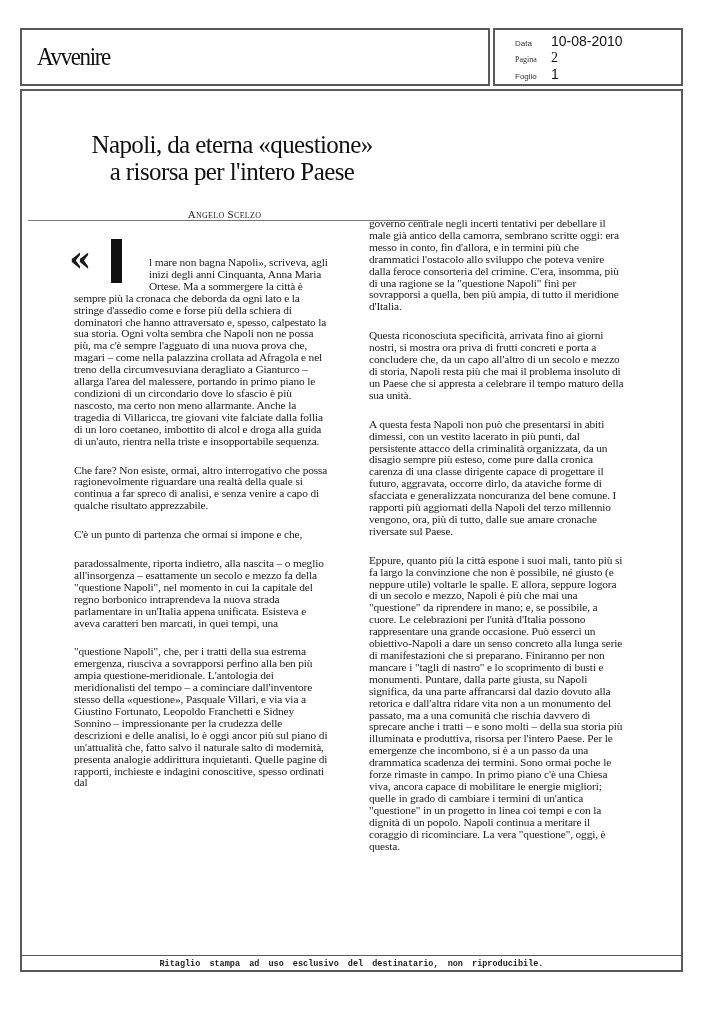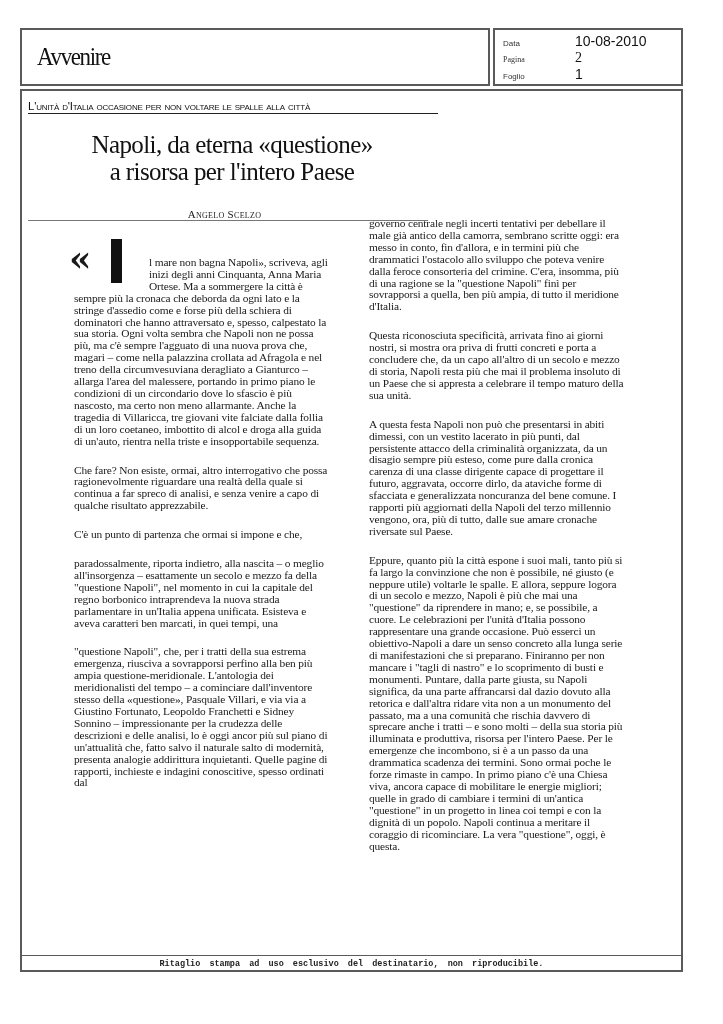--- a/index.html
+++ b/index.html
@@ -2,23 +2,23 @@
 <html><head>
   <meta charset="utf-8">
   <style>
     html, body { margin: 0; padding: 0; background: #ffffff; }
     body { width: 723px; height: 1024px; position: relative; overflow: hidden; color: #1a1a1a; }
     .box { position: absolute; border: 2px solid #5a5a5a; box-sizing: border-box; background: #fff; }
     #hdr-left { left: 20px; top: 28px; width: 470px; height: 58px; padding-left: 20px; }
     #hdr-right { left: 493px; top: 28px; width: 190px; height: 58px; }
     #main { left: 20px; top: 89px; width: 663px; height: 883px; }
     .logo { position: absolute; left: 15px; top: 13px; font-family: "Liberation Serif", serif; font-size: 25px; letter-spacing: -1.5px; color: #111; transform: scaleX(0.92); transform-origin: left; }
-    .meta-row { position: absolute; left: 8px; font-family: "Liberation Sans", sans-serif; display: flex; align-items: baseline; }
+    .meta-row { position: absolute; left: 20px; font-family: "Liberation Sans", sans-serif; display: flex; align-items: baseline; }
     .meta-label { font-size: 8px; color: #333; width: 36px; }
-    .meta-val { font-size: 14px; color: #111; margin-left: 36px; }
+    .meta-val { font-size: 14px; color: #111; }
     .kicker { position: absolute; left: 6px; top: 9px; font-family: "Liberation Sans", sans-serif; font-size: 11.5px; color: #111; border-bottom: 1px solid #222; padding-bottom: 1px; width: 410px; letter-spacing: -0.2px; font-variant: small-caps; }
     .headline { position: absolute; left: 0; width: 420px; top: 40px; text-align: center; font-family: "Liberation Serif", serif; font-size: 25px; line-height: 27px; color: #111; letter-spacing: -0.6px; }
     .byline { position: absolute; left: 0; width: 405px; top: 117px; text-align: center; font-family: "Liberation Serif", serif; font-size: 11px; font-variant: small-caps; letter-spacing: 0.3px; }
     .rule { position: absolute; left: 6px; width: 400px; top: 129px; border-top: 1px solid #777; }
     .col { position: absolute; font-family: "Liberation Serif", serif; font-size: 11.4px; line-height: 11.9px; color: #1a1a1a; letter-spacing: -0.15px; }
     .col p { margin: 17px; text-indent: 0; }
     #col-left { left: 35px; top: 149px; width: 290px; }
     #col-right { left: 330px; top: 110px; width: 292px; }
     .dropcap-wrap { float: left; width: 92px; height: 45px; position: relative; }
     .guill { position: absolute; left: 12px; top: -2px; font-family: "DejaVu Serif", serif; font-weight: bold; font-size: 36px; line-height: 40px; }
@@ -43,21 +43,20 @@
     <span class="meta-label">Pagina</span>
     <span class="meta-val">2</span>
   </div>
   <div class="meta-row" style="top:36px;">
     <span class="meta-label">Foglio</span>
     <span class="meta-val">1</span>
   </div>
 </div>
 
 <div class="box" id="main">
-  <div class="kicker">L'unità d'Italia occasione per non voltare le spalle alla città</div>
 
   <div class="headline">
     <div>Napoli, da eterna «questione»</div>
     <div>a risorsa per l'intero Paese</div>
   </div>
 
   <div class="byline">Angelo Scelzo</div>
   <div class="rule"></div>
 
   <div class="col" id="col-left">

